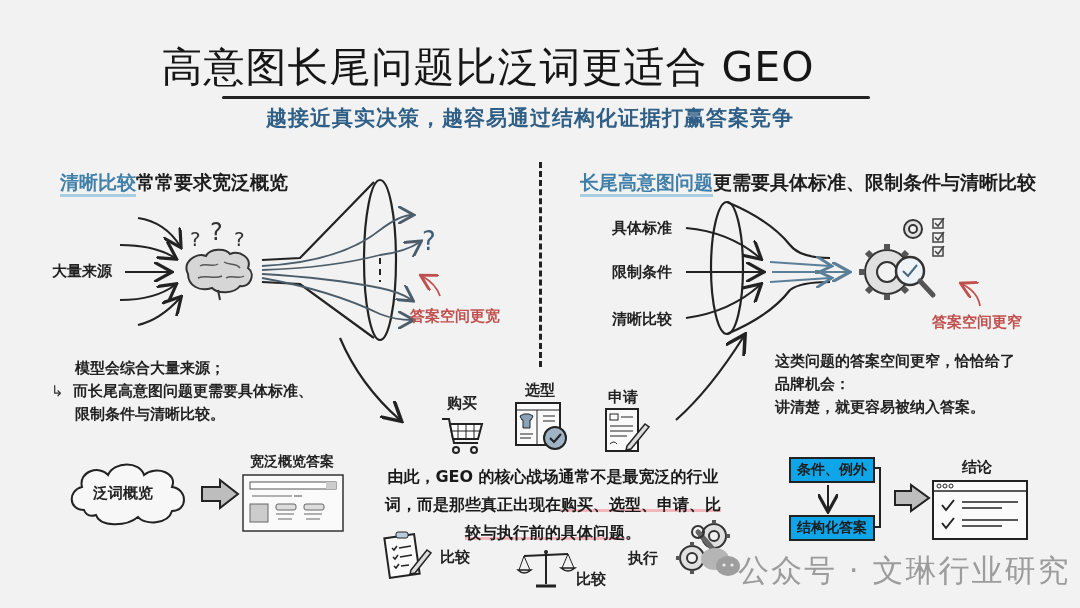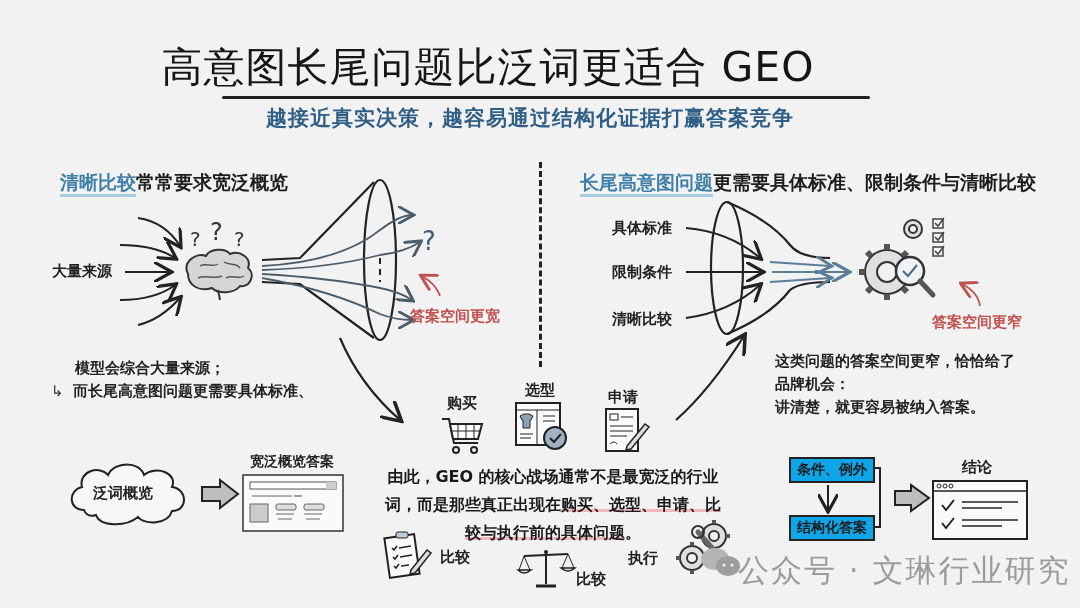--- a/index.html
+++ b/index.html
@@ -92,20 +92,21 @@
   <text x="422" y="250" font-size="26" font-family="DejaVu Sans, sans-serif" fill="#3f5f78">?</text>
   <path d="M440,296 Q436,284 422,276" fill="none" stroke="#c0504d" stroke-width="1.8" marker-end="url(#ahr)"></path>
 
   <path d="M340,338 Q360,385 400,420" fill="none" stroke="#222" stroke-width="2.2" marker-end="url(#ah)"></path>
 </svg>
 <div class="abs red" style="left:410px; top:307px;">答案空间更宽</div>
 
 <div class="abs para" style="left:75px; top:357px; width:280px;">
   <div>模型会综合大量来源；</div>
   <div style="margin-left:-24px;"><span class="ar">↳</span><span>而长尾高意图问题更需要具体标准、</span></div>
+  <div>限制条件与清晰比较。</div>
 </div>
 
 <svg style="left:64px; top:455px;" width="130" height="75" viewBox="0 0 130 75">
   <path d="M20,55 C4,55 4,35 18,32 C14,16 36,10 44,20 C50,6 76,6 80,20 C92,10 114,18 108,32 C124,34 124,56 108,56 C104,70 80,70 74,62 C62,72 36,72 32,60 C26,62 22,60 20,55 Z" fill="#f7f7f7" stroke="#222" stroke-width="2"></path>
 </svg>
 <div class="abs label" style="left:93px; top:484px;">泛词概览</div>
 
 <svg style="left:200px; top:478px;" width="40" height="32" viewBox="0 0 40 32">
   <path d="M2,9 L20,9 L20,2 L38,16 L20,30 L20,23 L2,23 Z" fill="#bdbdbd" stroke="#222" stroke-width="2"></path>
 </svg>

